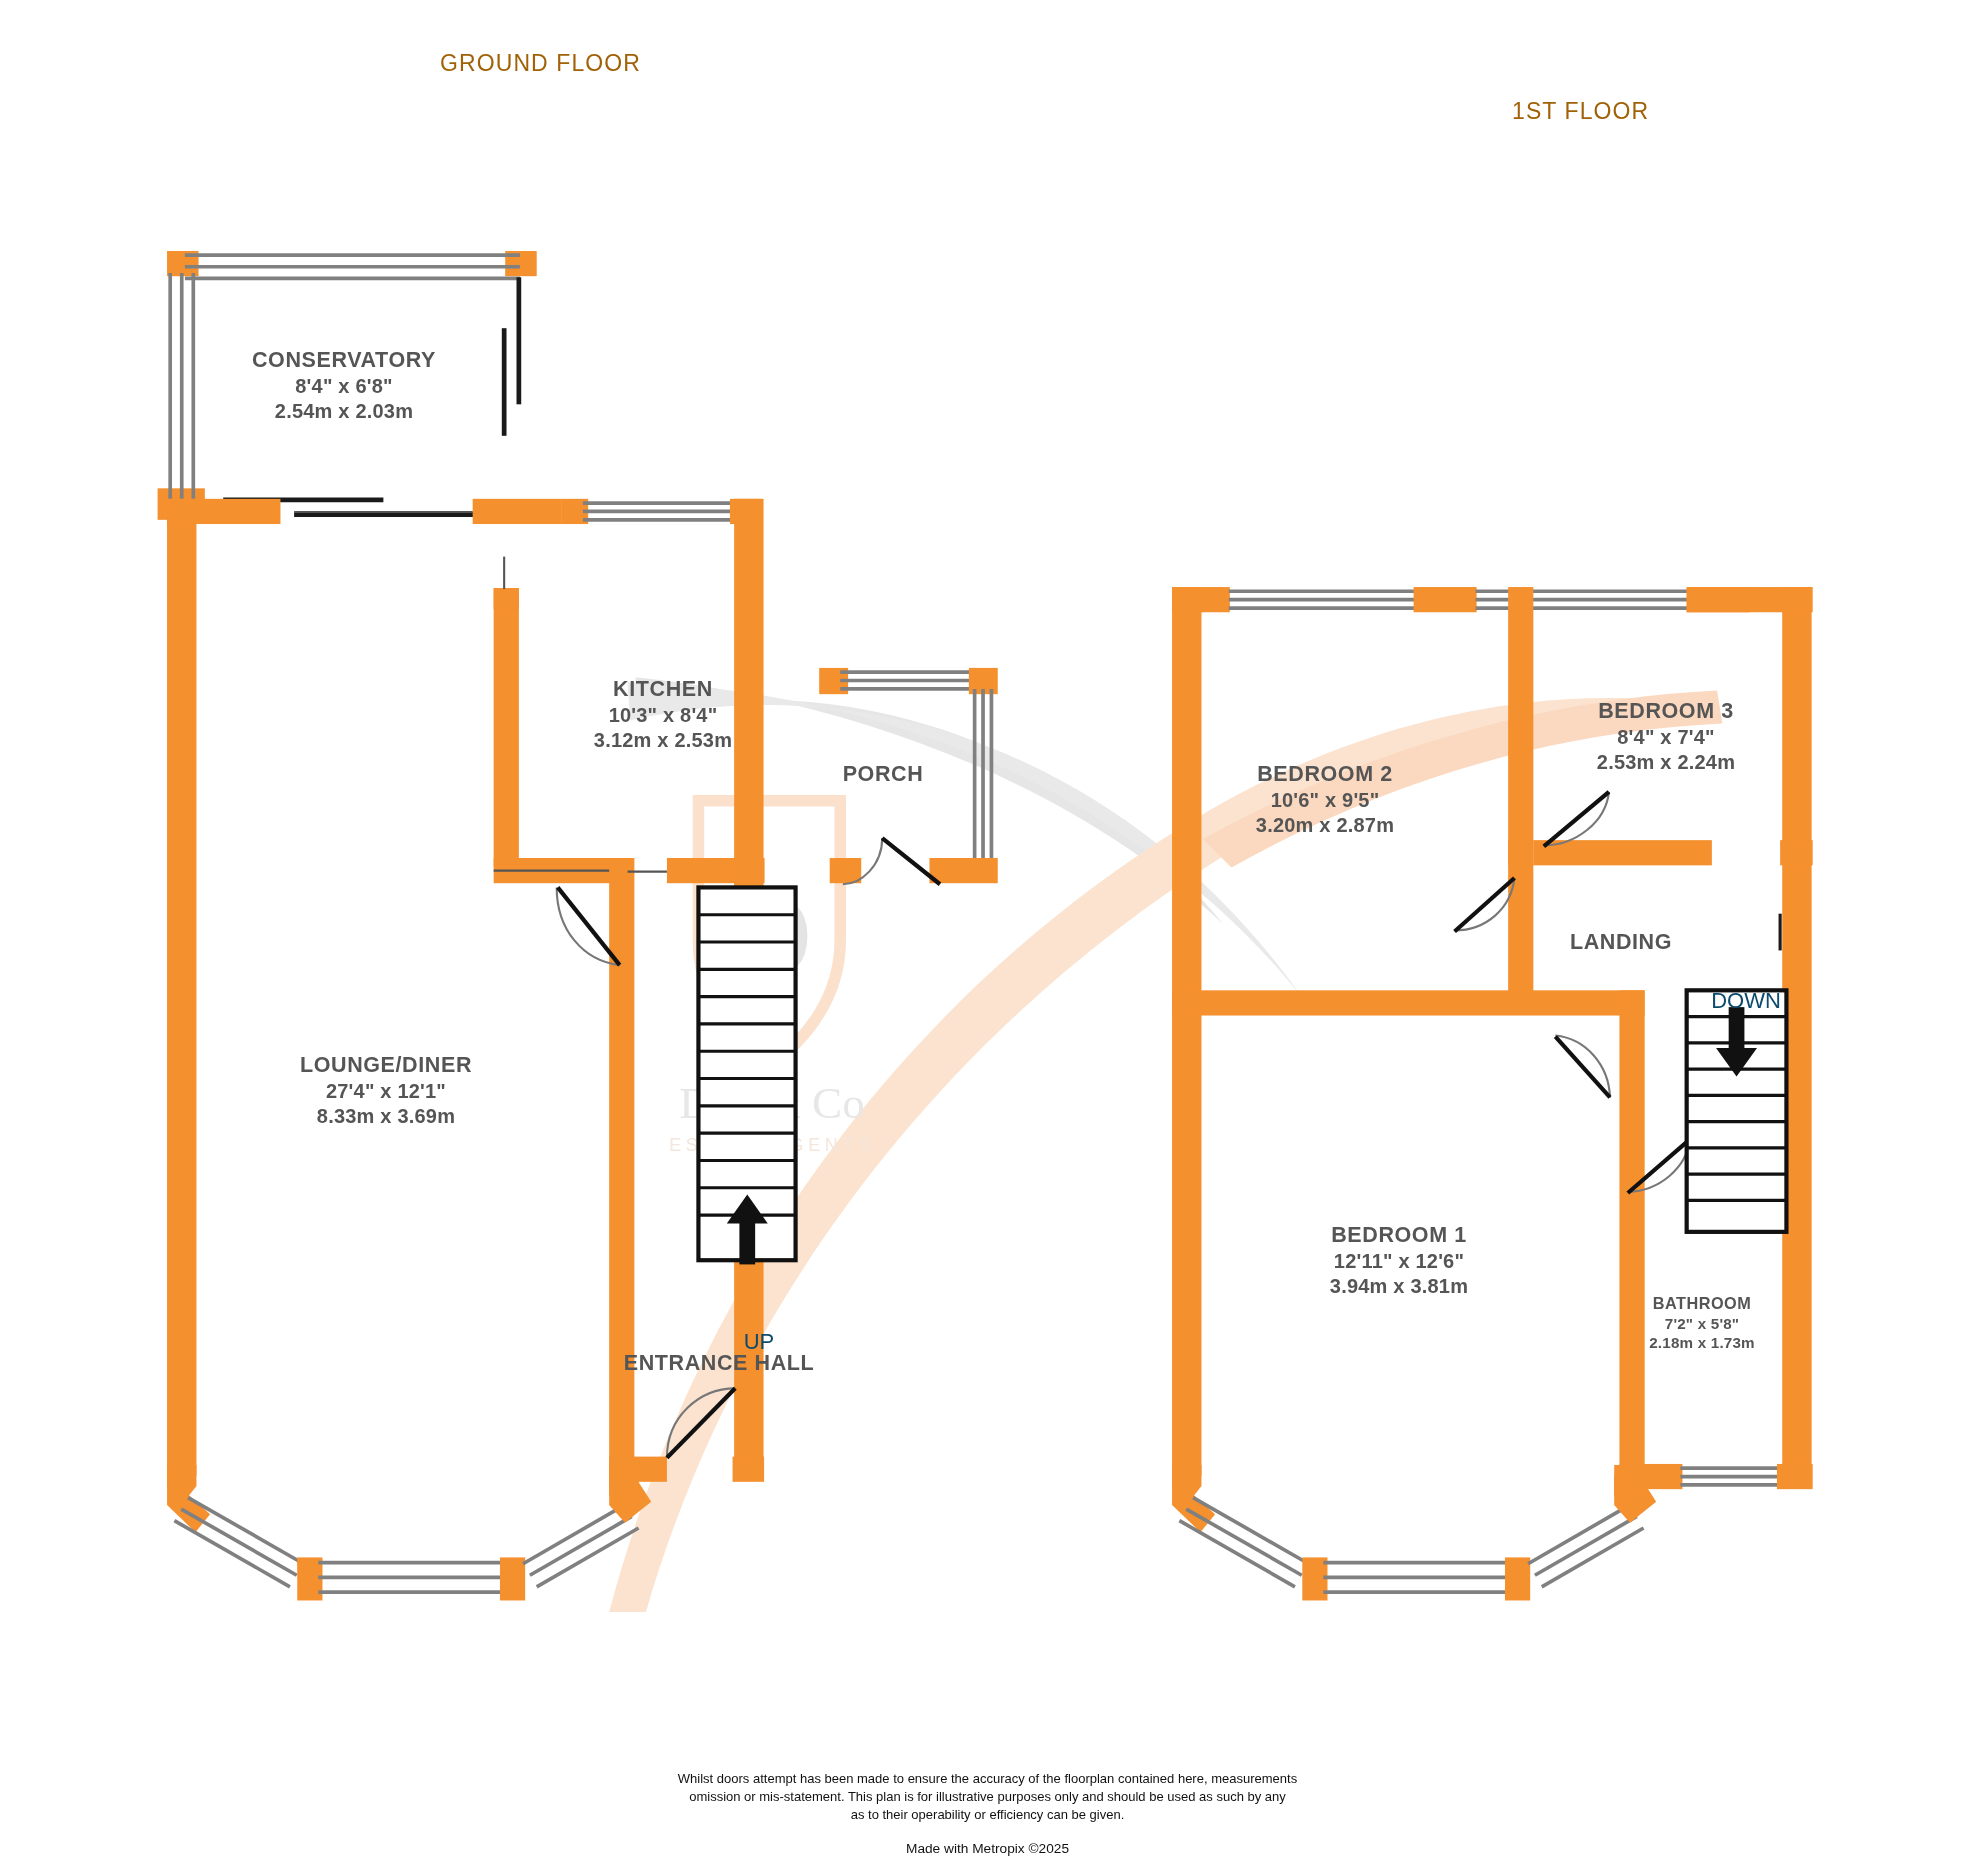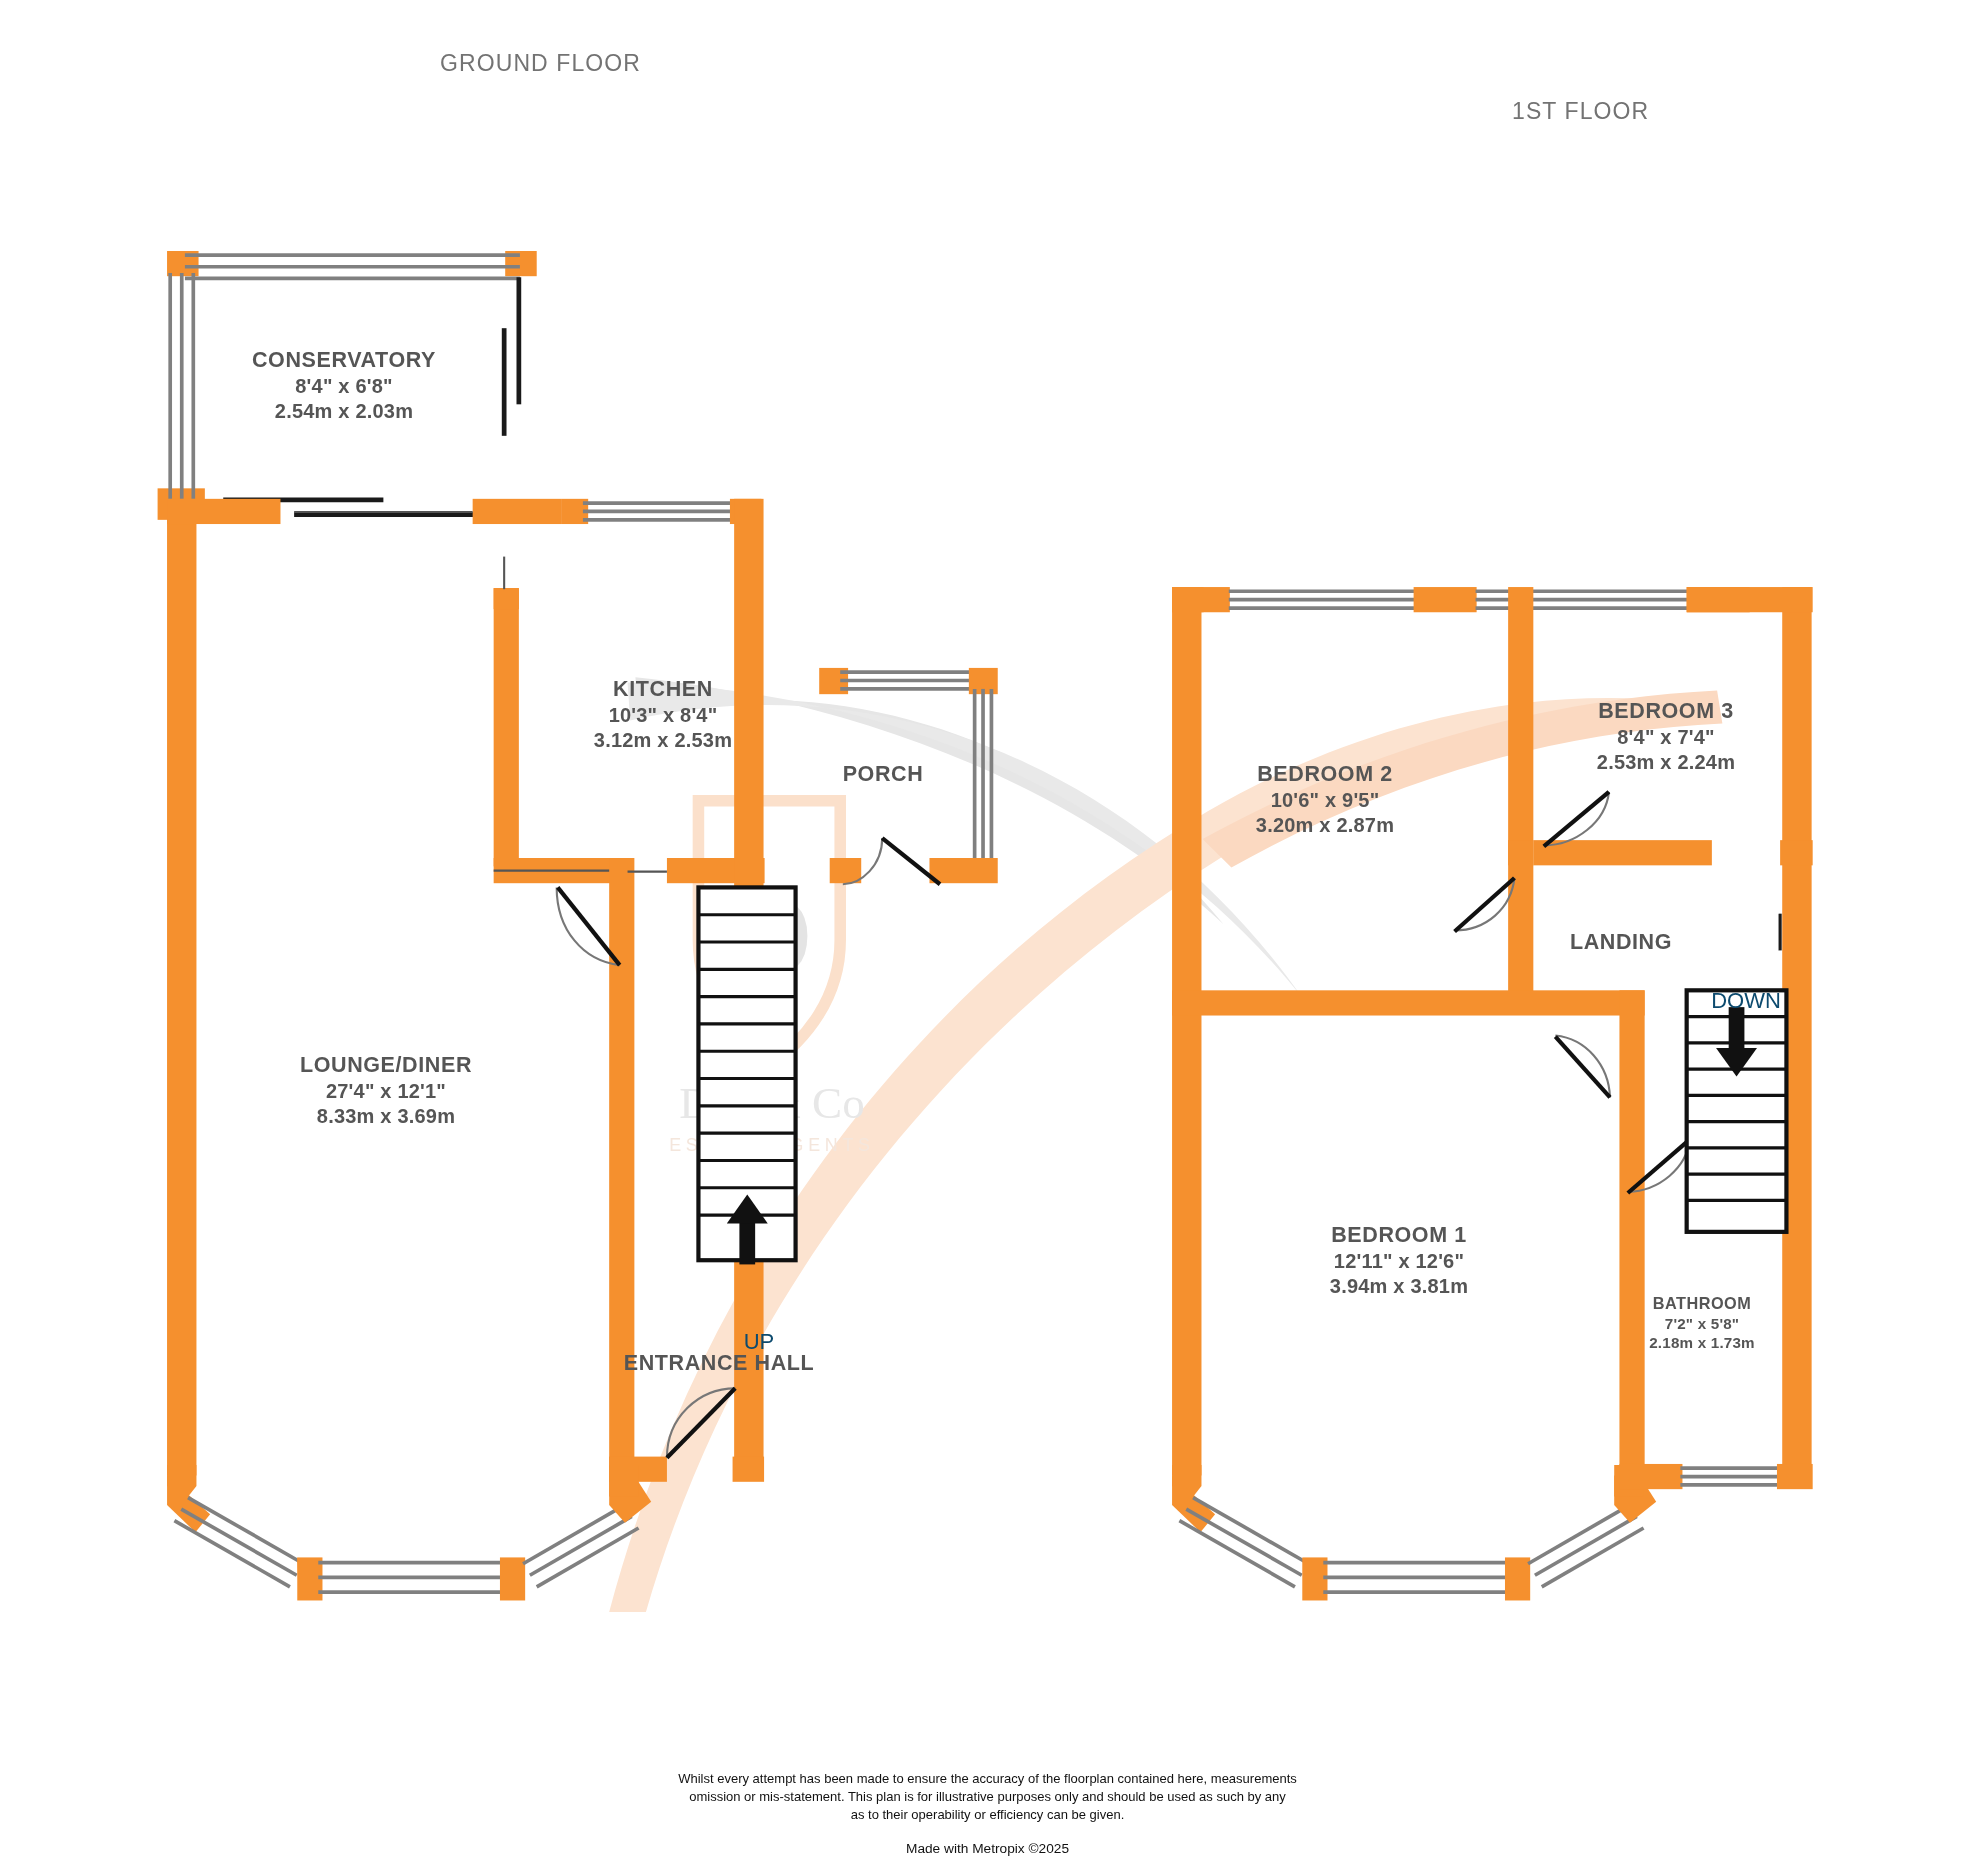--- a/index.html
+++ b/index.html
@@ -8,21 +8,21 @@
     font-family:"Liberation Sans",sans-serif;
     color:#555555;
     position:relative;
     overflow:hidden;
   }
   #plan{position:absolute;inset:0;}
   .floor-title{
     position:absolute;
     font-size:23px;
     letter-spacing:1.1px;
-    color:#737373;
+    color:#a16207;
     font-weight:400;
     white-space:nowrap;
   }
   #title-ground{left:440px;top:50px;}
   #title-first{left:1512px;top:50px;margin-top:48px;}
 
   .room-label{
     position:absolute;
     text-align:center;
     white-space:nowrap;
@@ -379,18 +379,18 @@
   <span class="rd">2.18m  x 1.73m</span>
 </div>
 
 <div class="room-label plain" style="left:1621px;top:929px;">
   <span class="rn">LANDING</span>
 </div>
 
 <div class="dir-label" style="left:1746px;top:940px;">DOWN</div>
 
 <div id="disclaimer">
-  <div>Whilst every attempt has been made to ensure the accuracy of the floorplan contained here, measurements</div>
+  <div>Whilst doors attempt has been made to ensure the accuracy of the floorplan contained here, measurements</div>
   <div>omission or mis-statement. This plan is for illustrative purposes only and should be used as such by any</div>
   <div>as to their operability or efficiency can be given.</div>
 </div>
 <div id="madewith">Made with Metropix ©2025</div>
 
 
 </body></html>

